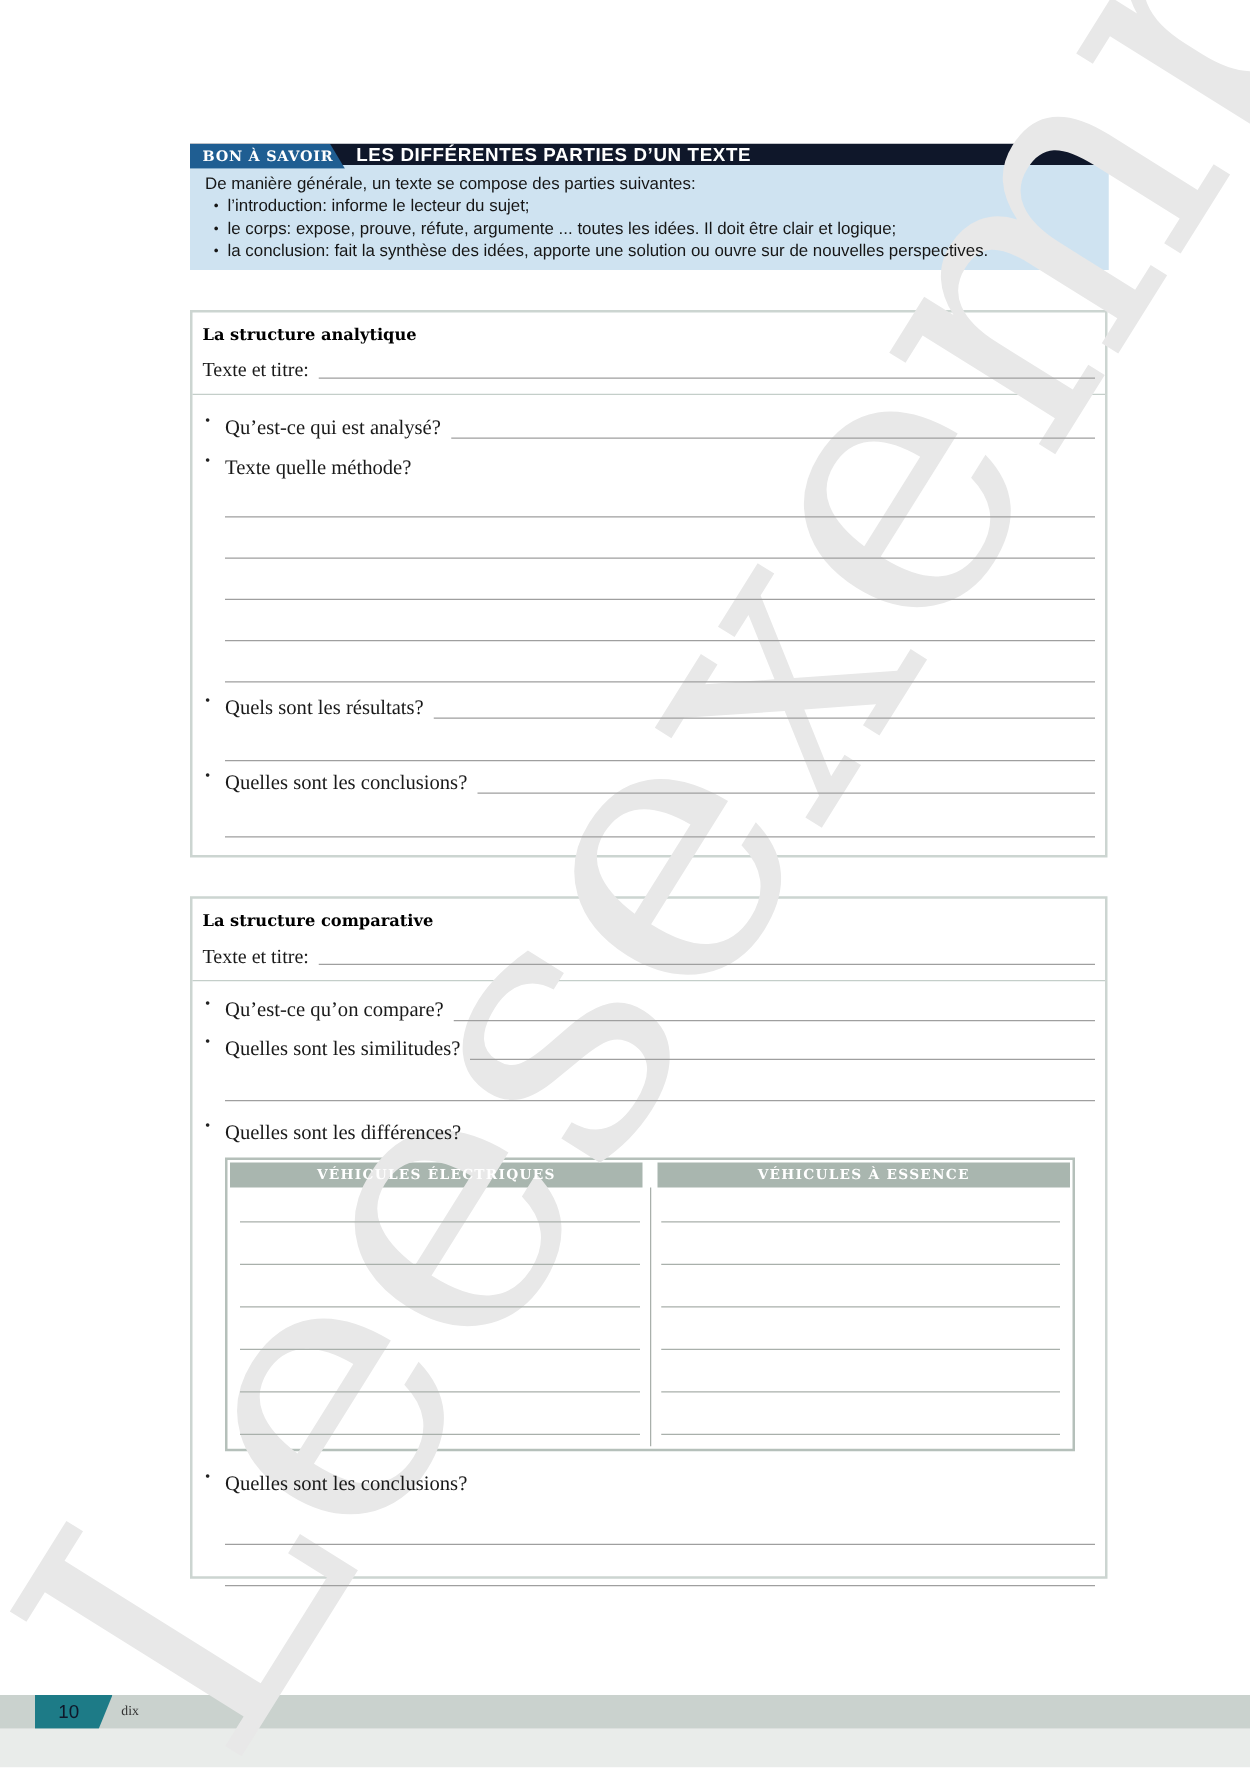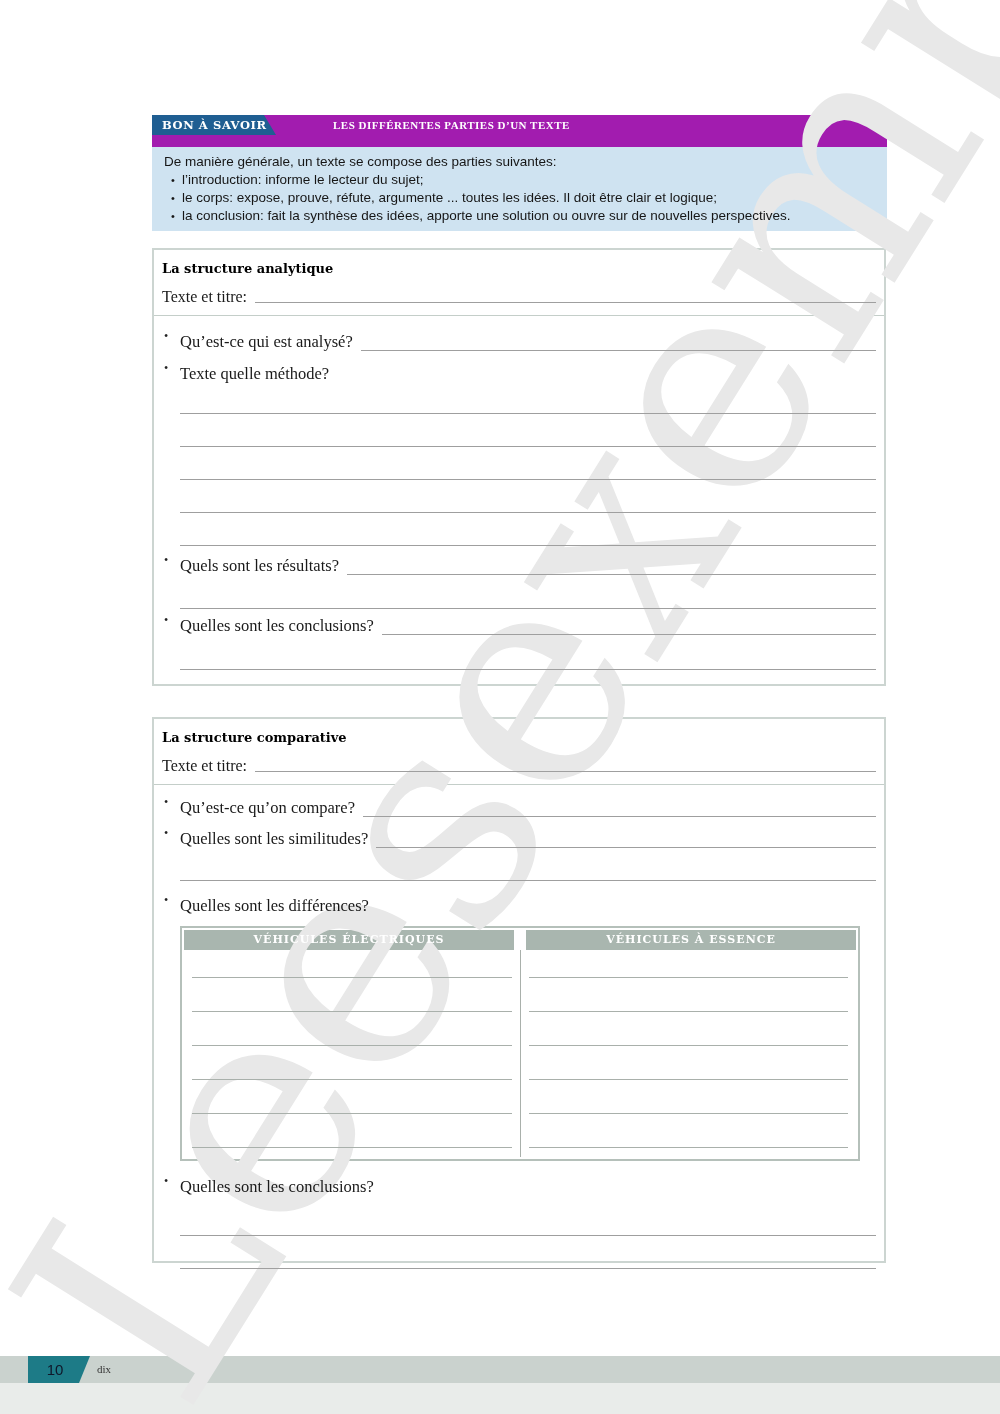--- a/index.html
+++ b/index.html
@@ -12,30 +12,30 @@
   
   .watermark{
     position:absolute;left:-30px;top:1285px;z-index:1;
     transform:rotate(-58deg);transform-origin:0 0;
     font-family:"DejaVu Serif",serif;font-size:300px;line-height:1;
     color:#e8e8e8;white-space:nowrap;pointer-events:none;
   }
 
   
   .infobox{position:absolute;left:152px;top:115px;width:735px;}
-  .infobox-bar{position:relative;height:32px;background:#a21caf;}
+  .infobox-bar{position:relative;height:17px;background:#0f172a;}
   .infobox-tag{
     position:absolute;left:0;top:0;height:20px;width:124px;background:#1f5e92;
     clip-path:polygon(0 0,calc(100% - 12px) 0,100% 100%,0 100%);
     color:#fff;font-family:"DejaVu Serif",serif;font-weight:bold;font-size:11.5px;
     letter-spacing:.6px;line-height:20px;padding-left:10px;box-sizing:border-box;
   }
   .infobox-title{
     position:absolute;left:133px;top:0;height:20px;line-height:20px;color:#fff;
-    font-family:Liberation Serif, serif;font-weight:bold;font-size:11px;letter-spacing:.5px;margin-left:48px;
+    font-family:Liberation Sans, sans-serif;font-weight:bold;font-size:15px;letter-spacing:.5px;
   }
   .infobox-fold{
     position:absolute;right:0;top:0;width:24px;height:11px;background:#1c5076;
     clip-path:polygon(0 0,100% 0,100% 100%);
   }
   .infobox-body{
     background:#cfe3f1;padding:6px 10px 6px 12px;box-sizing:border-box;
     font-family:"Liberation Sans",sans-serif;font-size:13.5px;line-height:18px;color:#161616;
   }
   .ib-bullet{display:flex;}

